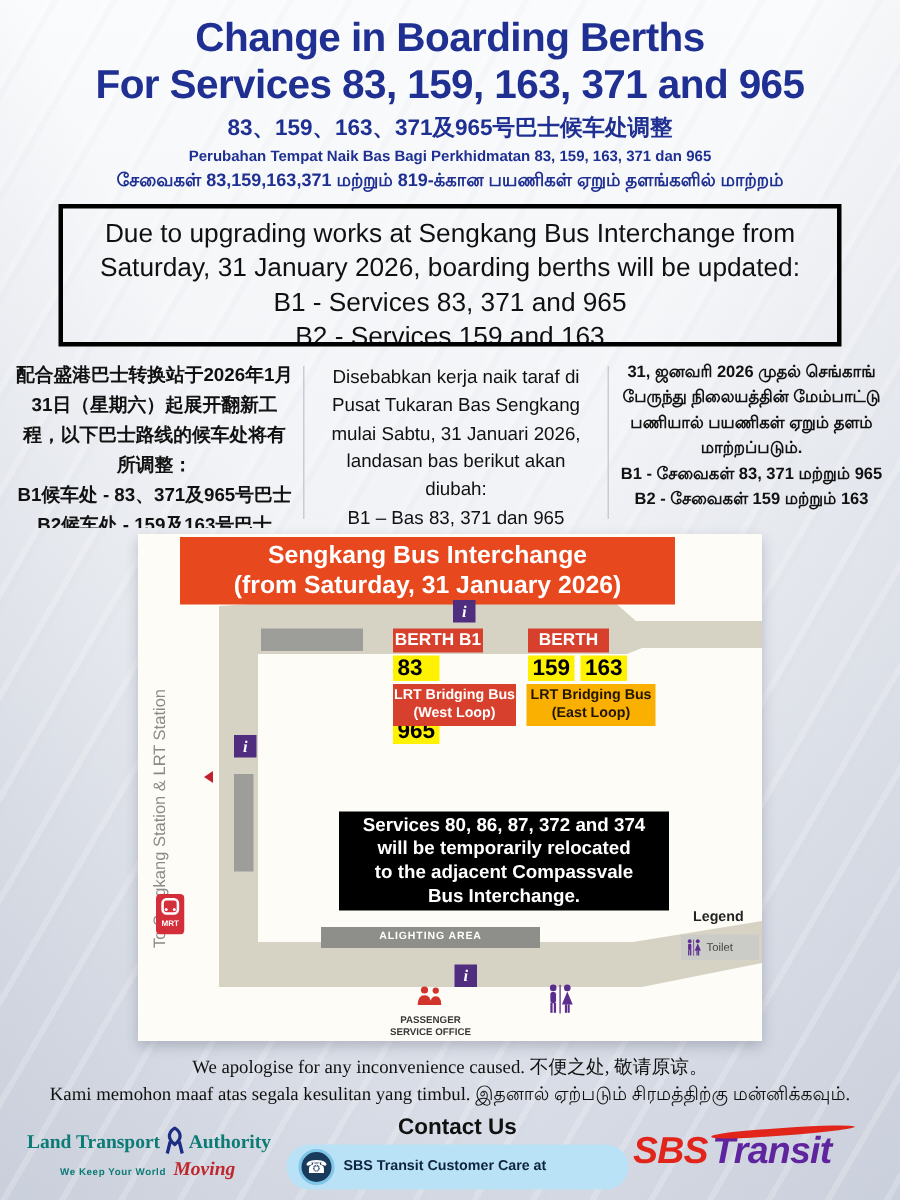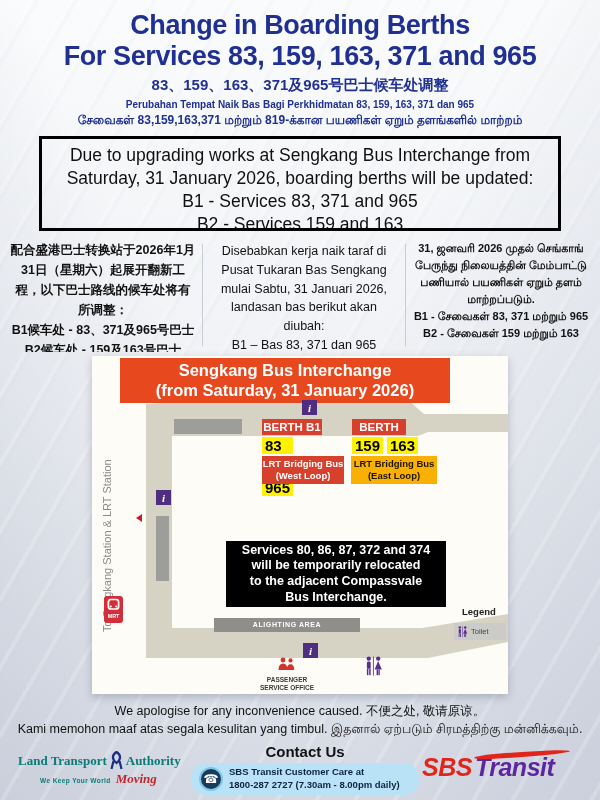--- a/index.html
+++ b/index.html
@@ -87,21 +87,21 @@
   .pso { position:absolute; left:145px; top:301px; width:100px; text-align:center; z-index:5; }
   .pso-label { font-size:6.5px; font-weight:bold; color:#3a3a3a; line-height:1.3; margin-top:1px; }
   .toilet-map { position:absolute; left:272px; top:300px; z-index:5; }
 
   .legend-title { position:absolute; left:370px; top:250px; font-size:9.5px; font-weight:bold; color:#222; z-index:7; }
   .legend-box { position:absolute; left:362px; top:267px; width:52px; height:17px; background:#CBCBC7;
     display:flex; align-items:center; gap:3px; padding:1px 3px; z-index:7; }
   .legend-box .lg-label { font-size:7.5px; color:#444; }
 
   
-  .apology { text-align:center; margin-top:8px; font-size:12.5px; color:#111; line-height:1.45; }
+  .apology { text-align:center; margin-top:8px; font-size:12.5px; color:#111; line-height:1.45;font-family:Liberation Serif, serif; }
 
   
   .footer { display:flex; align-items:flex-start; margin-top:5px; padding:0 18px; }
   .lta { width:170px; padding-top:8px; font-family:"Liberation Serif",serif; }
   .lta-top { display:flex; align-items:center; gap:2px; color:#0C7B76; font-weight:bold; font-size:13px; }
   .lta-tagline { margin-left:22px; margin-top:1px; display:flex; align-items:baseline; gap:5px; }
   .lta-tag { font-size:6.5px; color:#0C7B76; font-weight:bold; letter-spacing:.4px; font-family:"Liberation Sans",sans-serif; }
   .lta-moving { font-size:13px; color:#C0272D; font-style:italic; font-weight:bold; }
   .contact { flex:1; text-align:center; }
   .contact-title { font-weight:bold; font-size:15px; color:#111; }
@@ -279,21 +279,20 @@
         <span class="lta-moving">Moving</span>
       </div>
     </div>
 
     <div class="contact">
       <div class="contact-title">Contact Us</div>
       <div class="contact-pill">
         <span class="phone-circle">☎</span>
         <div class="contact-text">
           <div>SBS Transit Customer Care at</div>
-          <div>1800-287 2727  (7.30am - 8.00pm daily)</div>
         </div>
       </div>
     </div>
 
     <div class="sbs">
       <div class="sbs-swoosh"></div>
       <span class="sbs-red">SBS</span><span class="sbs-purple">Transit</span>
     </div>
   </footer>
 

